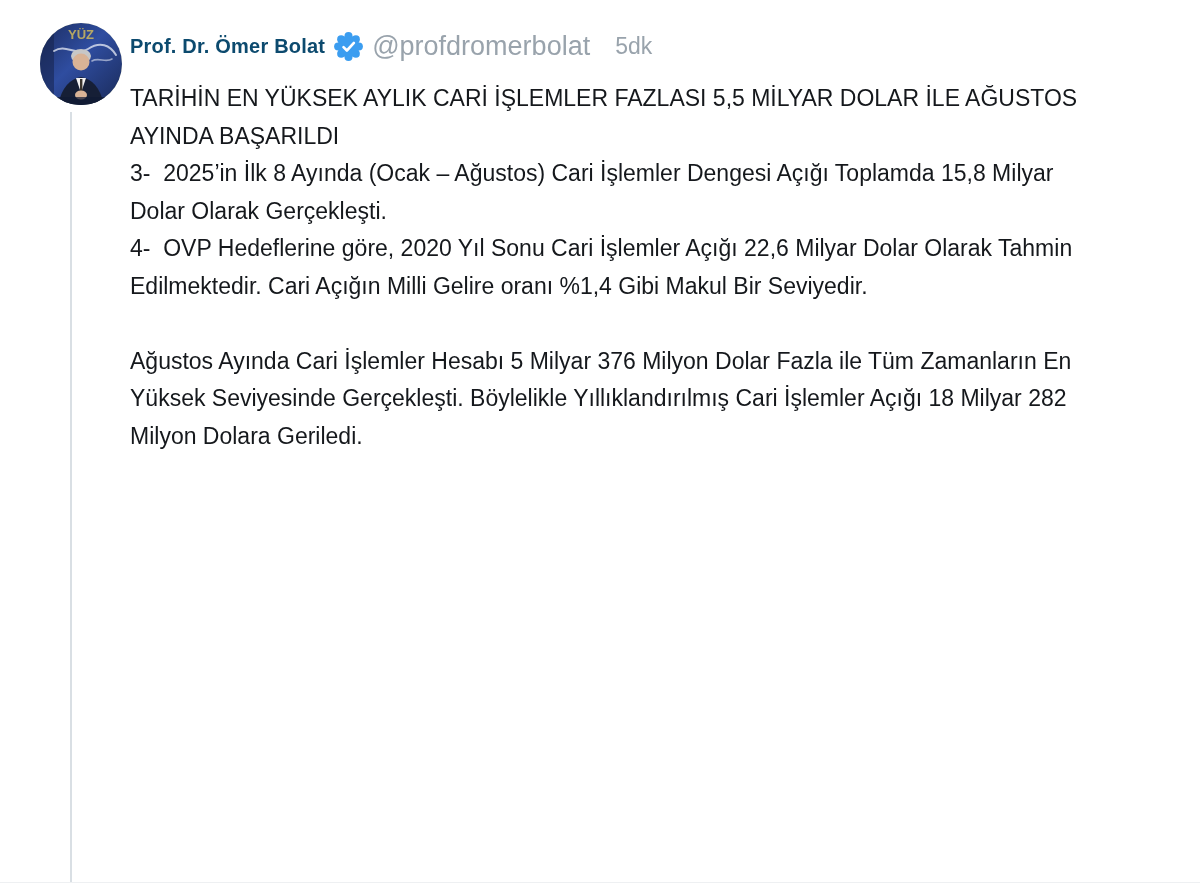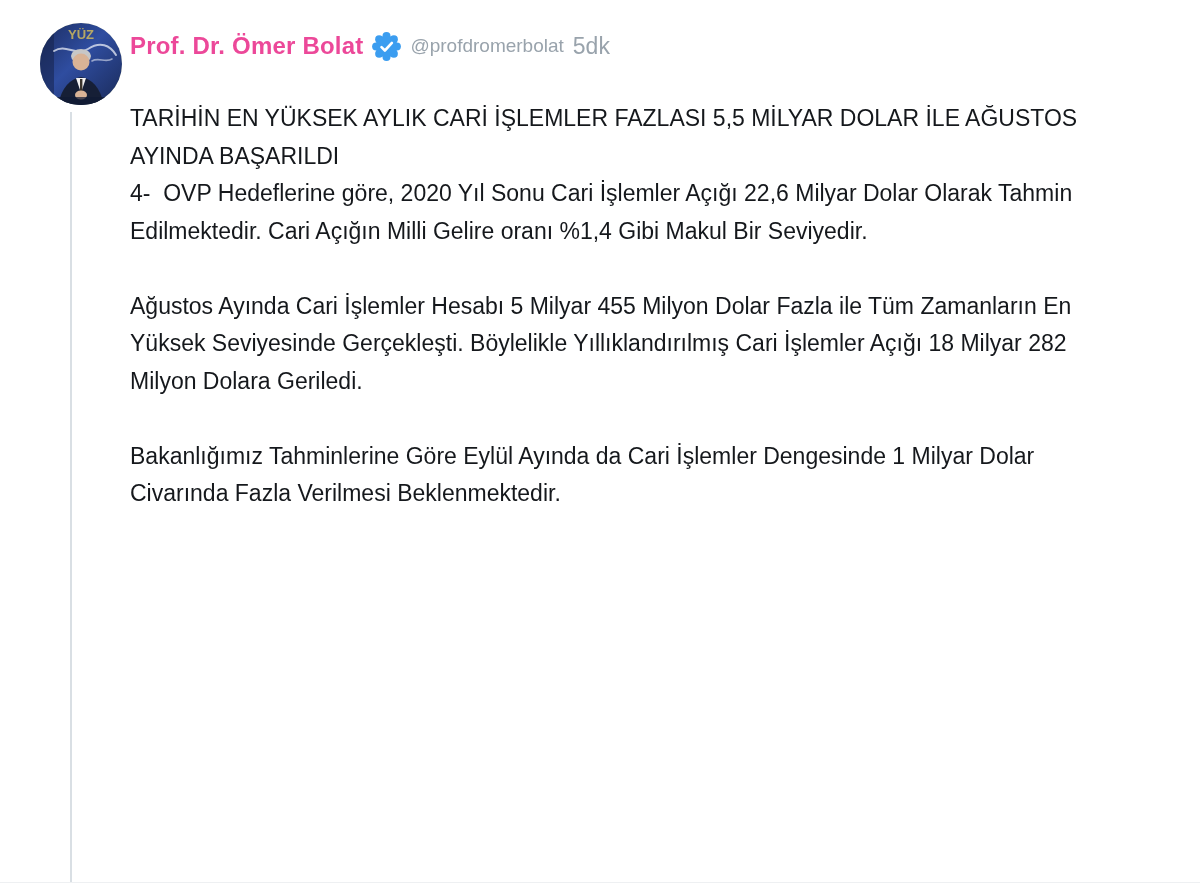--- a/index.html
+++ b/index.html
@@ -48,46 +48,46 @@
     width:960px;
   }
   .header-row{
     display:flex;
     align-items:center;
     gap:9px;
     height:32px;
     white-space:nowrap;
   }
   .author-name{
-    font-size:24px;
+    font-size:20px;
     font-weight:bold;
-    color:#ec4899;
+    color:#0c4a6e;
     letter-spacing:.2px;
     cursor:pointer;
   }
   .verified-badge{
     width:29px;height:29px;
     flex:0 0 auto;
     display:inline-flex;
     align-items:center;
     justify-content:center;
   }
   .author-handle{
-    font-size:19px;
+    font-size:27px;
     color:#99a3ac;
     cursor:pointer;
   }
   .tweet-time{
     font-size:23px;
     color:#99a3ac;
-    margin-left:0;
+    margin-left:16px;
     cursor:pointer;
   }
   .body-text{
-    margin-top:38px;
+    margin-top:18px;
     font-size:23px;
     line-height:37.5px;
     color:#15181c;
   }
   .para{
     margin:0;
     white-space:pre-wrap;
   }
   .para.gap{
     margin-top:37.5px;
@@ -144,21 +144,21 @@
           </g>
           <path d="M -5 0.6 L -1.6 4 L 5.4 -3.6" stroke="#ffffff" stroke-width="2.6" fill="none" stroke-linecap="round" stroke-linejoin="round"></path>
         </svg>
       </span>
       <span class="author-handle">@profdromerbolat</span>
       <span class="tweet-time">5dk</span>
     </div>
 
     <div class="body-text">
       <p class="para">TARİHİN EN YÜKSEK AYLIK CARİ İŞLEMLER FAZLASI 5,5 MİLYAR DOLAR İLE AĞUSTOS AYINDA BAŞARILDI</p>
+      <p class="para">3-  2025’in İlk 8 Ayında (Ocak – Ağustos) Cari İşlemler Dengesi Açığı Toplamda 15,8 Milyar Dolar Olarak Gerçekleşti.</p>
       <p class="para">4-  OVP Hedeflerine göre, 2020 Yıl Sonu Cari İşlemler Açığı 22,6 Milyar Dolar Olarak Tahmin Edilmektedir. Cari Açığın Milli Gelire oranı %1,4 Gibi Makul Bir Seviyedir.</p>
-      <p class="para gap">Ağustos Ayında Cari İşlemler Hesabı 5 Milyar 455 Milyon Dolar Fazla ile Tüm Zamanların En Yüksek Seviyesinde Gerçekleşti. Böylelikle Yıllıklandırılmış Cari İşlemler Açığı 18 Milyar 282 Milyon Dolara Geriledi.</p>
-      <p class="para gap">Bakanlığımız Tahminlerine Göre Eylül Ayında da Cari İşlemler Dengesinde 1 Milyar Dolar Civarında Fazla Verilmesi Beklenmektedir.</p>
+      <p class="para gap">Ağustos Ayında Cari İşlemler Hesabı 5 Milyar 376 Milyon Dolar Fazla ile Tüm Zamanların En Yüksek Seviyesinde Gerçekleşti. Böylelikle Yıllıklandırılmış Cari İşlemler Açığı 18 Milyar 282 Milyon Dolara Geriledi.</p>
     </div>
 
   </div>
 
   <div class="bottom-line"></div>
 </div>
 
 </body></html>

